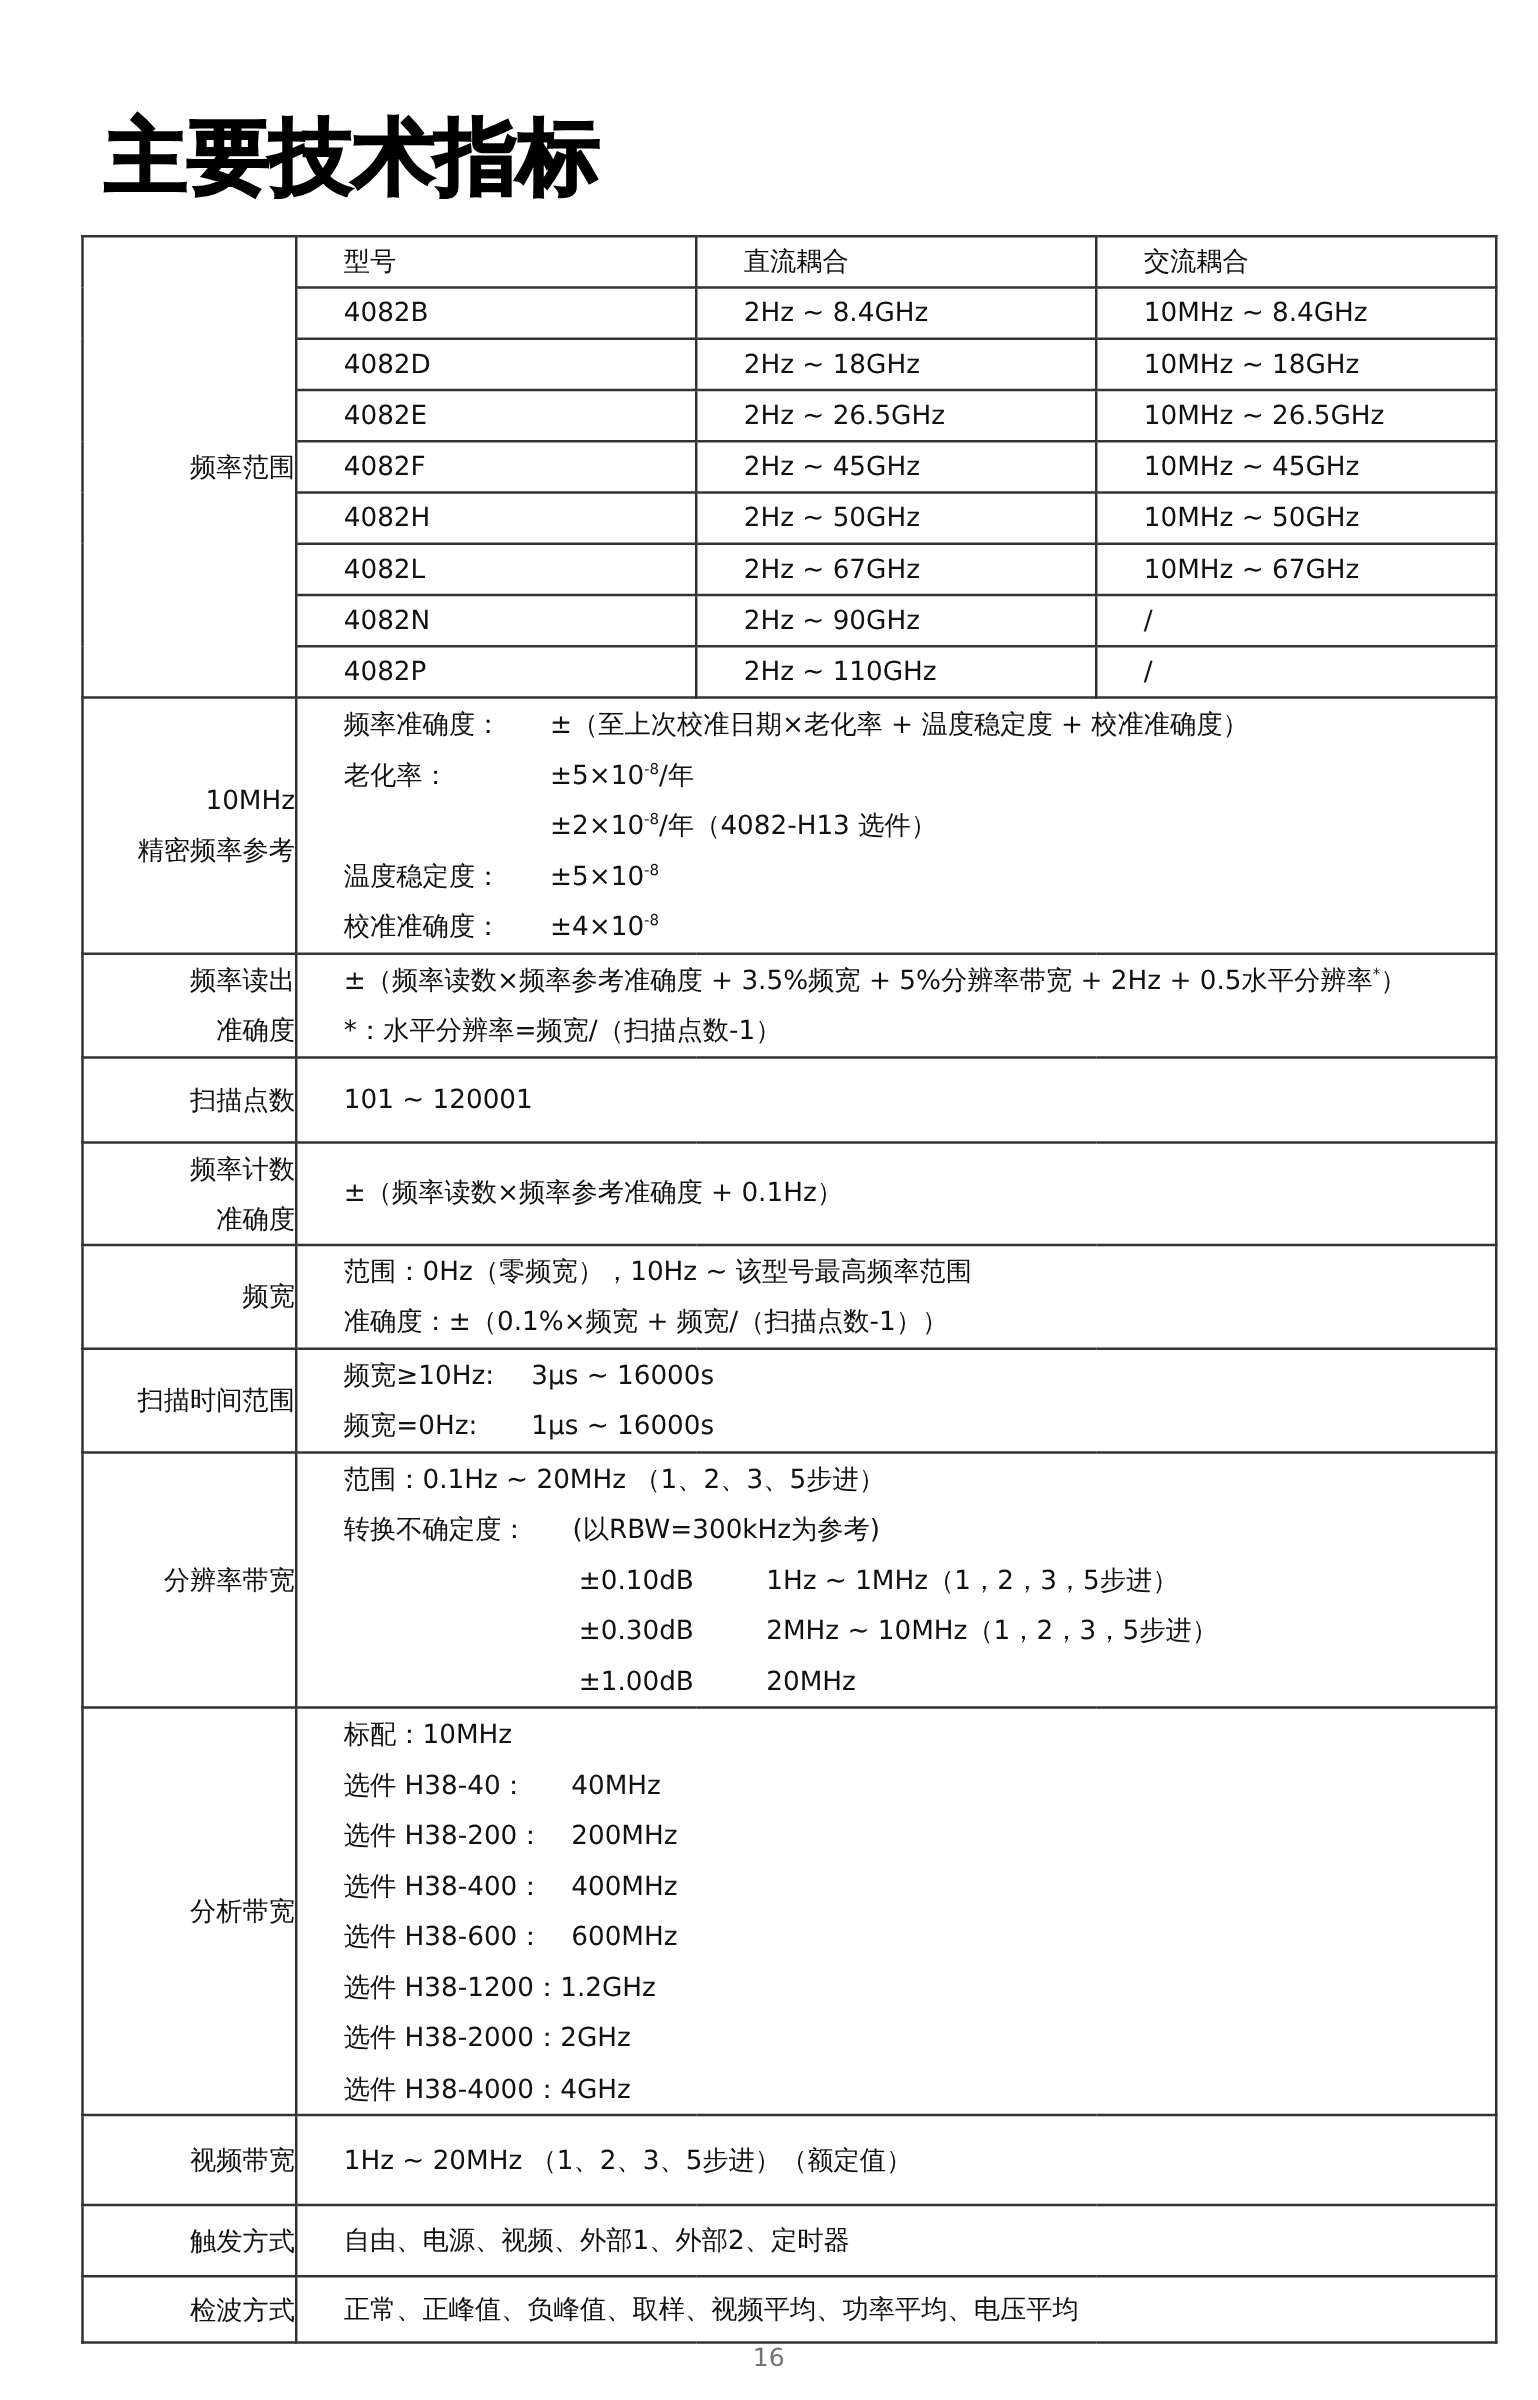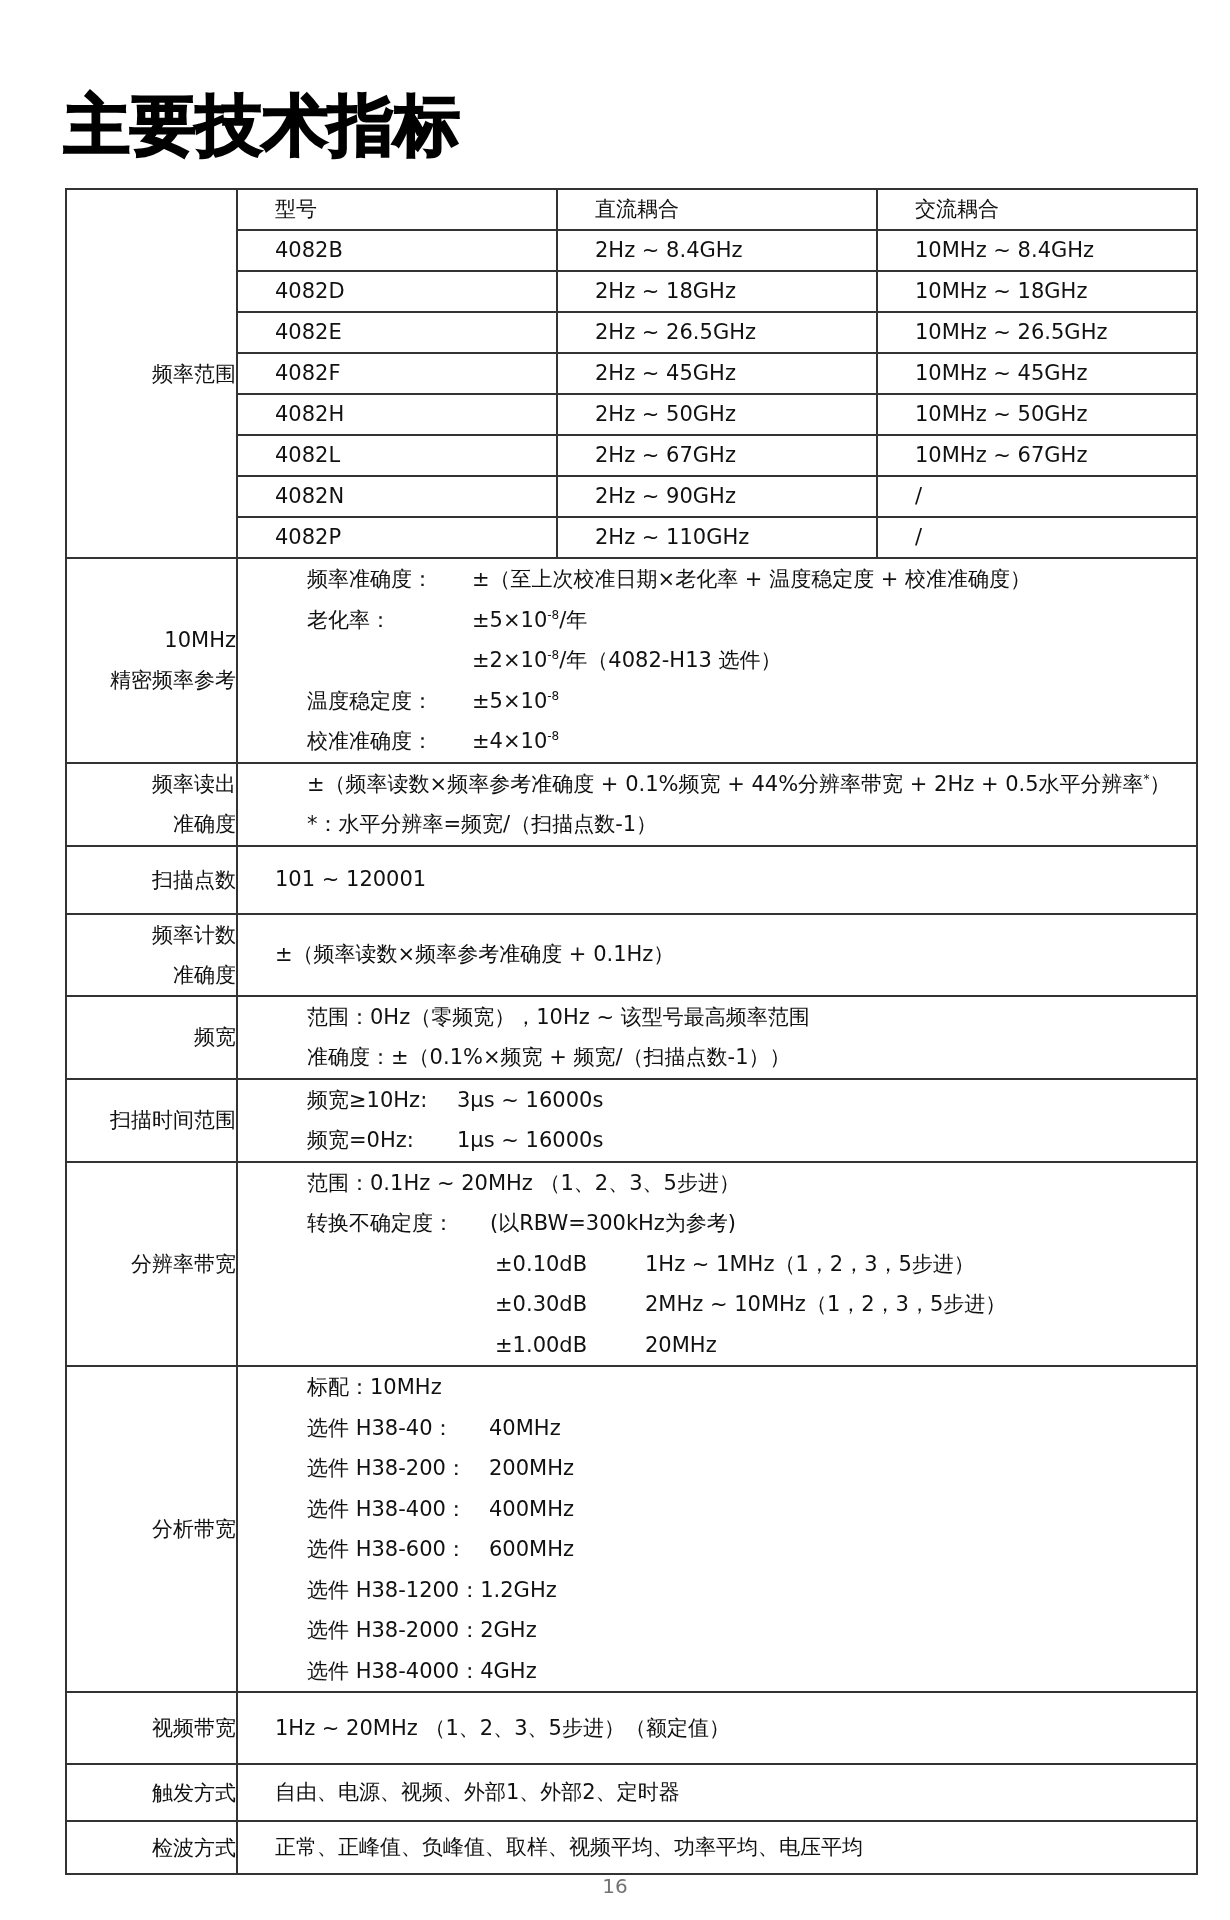--- a/index.html
+++ b/index.html
@@ -2,38 +2,38 @@
 <html><head>
 <meta charset="utf-8">
 <style>
   html, body { margin: 0; padding: 0; background: #ffffff; }
   body {
     width: 1230px; height: 1920px; position: relative; overflow: hidden;
     font-family: "DejaVu Sans", "Liberation Sans", sans-serif;
     color: #111111;
   }
   .title {
-    position: absolute; left: 64px; top: 88px;
+    position: absolute; left: 84px; top: 88px;
     font-size: 66px; font-weight: 900; letter-spacing: 0px;
     line-height: 76px; color: #000;
     -webkit-text-stroke: 2px #000;
   }
   .spec-table {
     position: absolute; left: 65px; top: 188px; width: 1131px;
     border-collapse: collapse; table-layout: fixed;
     font-size: 21px; line-height: 1;
   }
   .spec-table td {
     border: 2px solid #333; padding: 0; vertical-align: middle;
   }
   .label-cell { text-align: right; width: 171px; }
   .label-cell .l1, .label-cell .l2 { display: block; line-height: 40px; }
   .cell { padding-left: 37px !important; }
   .freq-row td { height: 39px; }
-  .line { display: block; height: 40.5px; line-height: 40.5px; white-space: pre; margin-left: 32px; }
+  .line { display: block; height: 40.5px; line-height: 40.5px; white-space: pre; }
   .k { display: inline-block; }
   .k-w165 { width: 165px; }
   .k-w150 { width: 150px; }
   .k-w182 { width: 182px; }
   .k-w180 { width: 183px; }
   .sub-indent { padding-left: 188px; }
   .v-w150 { display: inline-block; width: 150px; }
   sup { font-size: 12px; vertical-align: 8px; line-height: 0; }
   .page-number {
     position: absolute; left: 0; width: 1230px; top: 1874px;
@@ -116,21 +116,21 @@
         <span class="line"><span class="k k-w165">校准准确度：</span><span>±4×10</span><sup>-8</sup></span>
       </td>
     </tr>
 
     <tr style="height:82px">
       <td class="label-cell">
         <span class="l1">频率读出</span>
         <span class="l2">准确度</span>
       </td>
       <td class="cell" colspan="3">
-        <span class="line"><span>±（频率读数×频率参考准确度 + 0.1%频宽 + 44%分辨率带宽 + 2Hz + 0.5水平分辨率</span><sup>*</sup><span>）</span></span>
+        <span class="line"><span>±（频率读数×频率参考准确度 + 3.5%频宽 + 5%分辨率带宽 + 2Hz + 0.5水平分辨率</span><sup>*</sup><span>）</span></span>
         <span class="line">*：水平分辨率=频宽/（扫描点数-1）</span>
       </td>
     </tr>
 
     <tr style="height:68px">
       <td class="label-cell">
         <span class="l1">扫描点数</span>
       </td>
       <td class="cell" colspan="3">101 ~ 120001</td>
     </tr>

